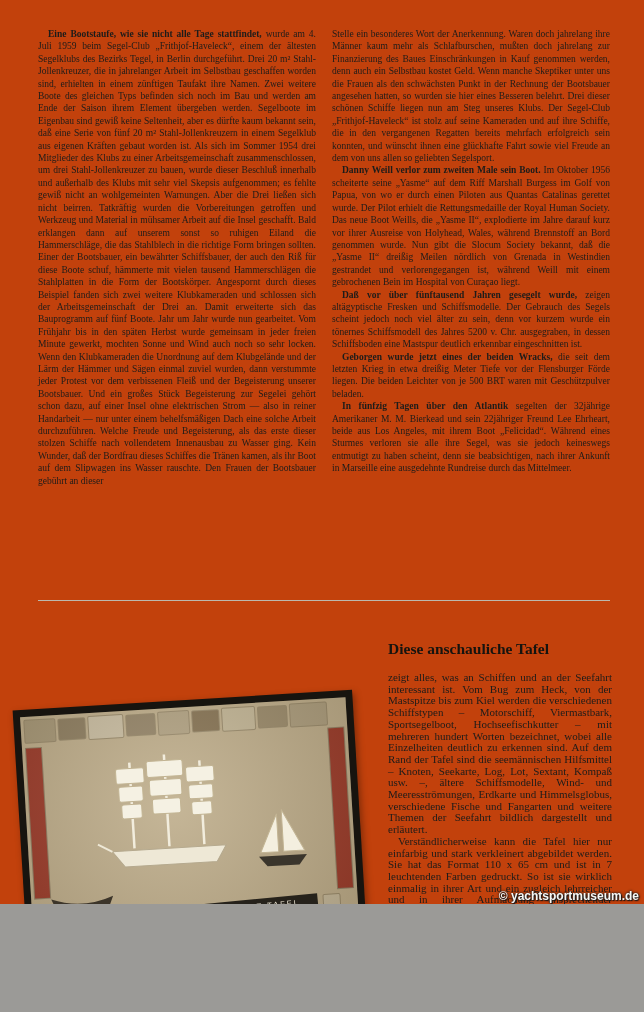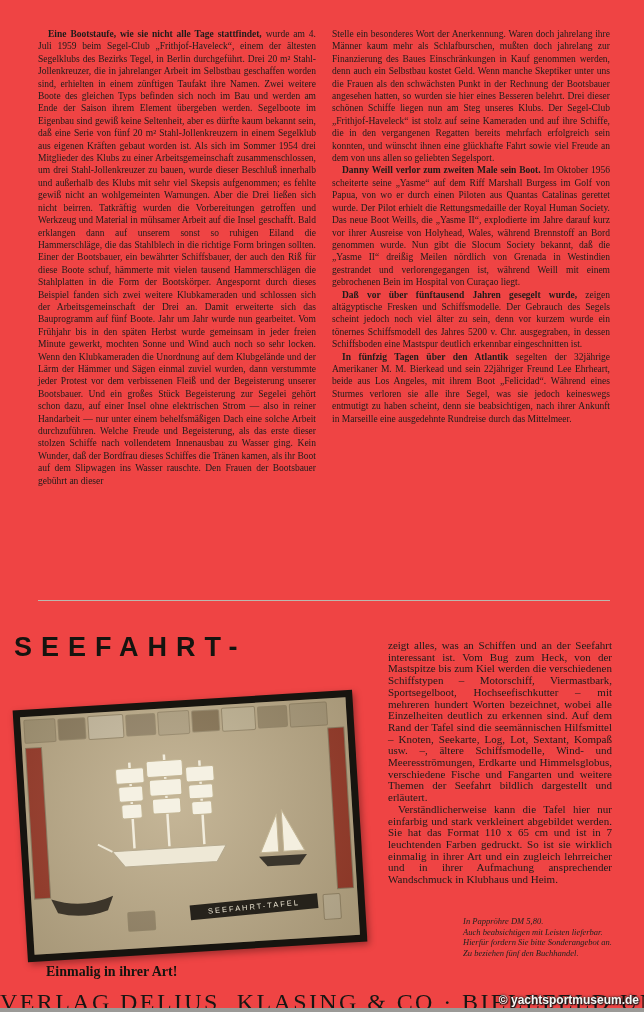--- a/index.html
+++ b/index.html
@@ -1,16 +1,16 @@
 <!DOCTYPE html>
 <html lang="de"><head>
 <meta charset="utf-8">
 <style>
   html,body{margin:0;padding:0;background:#9b9a97;}
-  .page{position:relative;width:644px;height:1008px;margin:0 auto;background:#ef4444;
+  .page{position:relative;width:644px;height:904px;margin:0 auto;background:#c2410c;
         font-family:"Liberation Serif","DejaVu Serif",serif;color:#1d1c1a;overflow:hidden;}
 
   
   .top-article{position:absolute;top:28px;left:38px;width:572px;display:flex;gap:16px;
                font-size:9.5px;line-height:12.4px;text-align:justify;}
   .top-article .col{width:278px;}
   .para{margin:0;}
   .para.indent{text-indent:10px;}
   .para strong{font-weight:bold;}
 
@@ -59,28 +59,28 @@
 <div class="page">
 
   <section class="top-article">
     <div class="col">
       <p class="para indent"><strong>Eine Bootstaufe, wie sie nicht alle Tage stattfindet,</strong><span> wurde am 4. Juli 1959 beim Segel-Club „Frithjof-Haveleck“, einem der ältesten Segelklubs des Bezirks Tegel, in Berlin durchgeführt. Drei 20 m² Stahl-Jollenkreuzer, die in jahrelanger Arbeit im Selbstbau geschaffen worden sind, erhielten in einem zünftigen Taufakt ihre Namen. Zwei weitere Boote des gleichen Typs befinden sich noch im Bau und werden am Ende der Saison ihrem Element übergeben werden. Segelboote im Eigenbau sind gewiß keine Seltenheit, aber es dürfte kaum bekannt sein, daß eine Serie von fünf 20 m² Stahl-Jollenkreuzern in einem Segelklub aus eigenen Kräften gebaut worden ist. Als sich im Sommer 1954 drei Mitglieder des Klubs zu einer Arbeitsgemeinschaft zusammenschlossen, um drei Stahl-Jollenkreuzer zu bauen, wurde dieser Beschluß innerhalb und außerhalb des Klubs mit sehr viel Skepsis aufgenommen; es fehlte gewiß nicht an wohlgemeinten Warnungen. Aber die Drei ließen sich nicht beirren. Tatkräftig wurden die Vorbereitungen getroffen und Werkzeug und Material in mühsamer Arbeit auf die Insel geschafft. Bald erklangen dann auf unserem sonst so ruhigen Eiland die Hammerschläge, die das Stahlblech in die richtige Form bringen sollten. Einer der Bootsbauer, ein bewährter Schiffsbauer, der auch den Riß für diese Boote schuf, hämmerte mit vielen tausend Hammerschlägen die Stahlplatten in die Form der Bootskörper. Angespornt durch dieses Beispiel fanden sich zwei weitere Klubkameraden und schlossen sich der Arbeitsgemeinschaft der Drei an. Damit erweiterte sich das Bauprogramm auf fünf Boote. Jahr um Jahr wurde nun gearbeitet. Vom Frühjahr bis in den späten Herbst wurde gemeinsam in jeder freien Minute gewerkt, mochten Sonne und Wind auch noch so sehr locken. Wenn den Klubkameraden die Unordnung auf dem Klubgelände und der Lärm der Hämmer und Sägen einmal zuviel wurden, dann verstummte jeder Protest vor dem verbissenen Fleiß und der Begeisterung unserer Bootsbauer. Und ein großes Stück Begeisterung zur Segelei gehört schon dazu, auf einer Insel ohne elektrischen Strom — also in reiner Handarbeit — nur unter einem behelfsmäßigen Dach eine solche Arbeit durchzuführen. Welche Freude und Begeisterung, als das erste dieser stolzen Schiffe nach vollendetem Innenausbau zu Wasser ging. Kein Wunder, daß der Bordfrau dieses Schiffes die Tränen kamen, als ihr Boot auf dem Slipwagen ins Wasser rauschte. Den Frauen der Bootsbauer gebührt an dieser</span></p>
     </div>
     <div class="col">
       <p class="para"><span>Stelle ein besonderes Wort der Anerkennung. Waren doch jahrelang ihre Männer kaum mehr als Schlafburschen, mußten doch jahrelang zur Finanzierung des Baues Einschränkungen in Kauf genommen werden, denn auch ein Selbstbau kostet Geld. Wenn manche Skeptiker unter uns die Frauen als den schwächsten Punkt in der Rechnung der Bootsbauer angesehen hatten, so wurden sie hier eines Besseren belehrt. Drei dieser schönen Schiffe liegen nun am Steg unseres Klubs. Der Segel-Club „Frithjof-Haveleck“ ist stolz auf seine Kameraden und auf ihre Schiffe, die in den vergangenen Regatten bereits mehrfach erfolgreich sein konnten, und wünscht ihnen eine glückhafte Fahrt sowie viel Freude an dem von uns allen so geliebten Segelsport.</span></p>
       <p class="para indent"><strong>Danny Weill verlor zum zweiten Male sein Boot.</strong><span> Im Oktober 1956 scheiterte seine „Yasme“ auf dem Riff Marshall Burgess im Golf von Papua, von wo er durch einen Piloten aus Quantas Catalinas gerettet wurde. Der Pilot erhielt die Rettungsmedaille der Royal Human Society. Das neue Boot Weills, die „Yasme II“, explodierte im Jahre darauf kurz vor ihrer Ausreise von Holyhead, Wales, während Brennstoff an Bord genommen wurde. Nun gibt die Slocum Society bekannt, daß die „Yasme II“ dreißig Meilen nördlich von Grenada in Westindien gestrandet und verlorengegangen ist, während Weill mit einem gebrochenen Bein im Hospital von Curaçao liegt.</span></p>
       <p class="para indent"><strong>Daß vor über fünftausend Jahren gesegelt wurde,</strong><span> zeigen altägyptische Fresken und Schiffsmodelle. Der Gebrauch des Segels scheint jedoch noch viel älter zu sein, denn vor kurzem wurde ein tönernes Schiffsmodell des Jahres 5200 v. Chr. ausgegraben, in dessen Schiffsboden eine Mastspur deutlich erkennbar eingeschnitten ist.</span></p>
+      <p class="para indent"><strong>Geborgen wurde jetzt eines der beiden Wracks,</strong><span> die seit dem letzten Krieg in etwa dreißig Meter Tiefe vor der Flensburger Förde liegen. Die beiden Leichter von je 500 BRT waren mit Geschützpulver beladen.</span></p>
       <p class="para indent"><strong>In fünfzig Tagen über den Atlantik</strong><span> segelten der 32jährige Amerikaner M. M. Bierkead und sein 22jähriger Freund Lee Ehrheart, beide aus Los Angeles, mit ihrem Boot „Felicidad“. Während eines Sturmes verloren sie alle ihre Segel, was sie jedoch keineswegs entmutigt zu haben scheint, denn sie beabsichtigen, nach ihrer Ankunft in Marseille eine ausgedehnte Rundreise durch das Mittelmeer.</span></p>
     </div>
   </section>
 
   <div class="rule"></div>
 
   <div class="promo-title">
-    <div>SEEFAHRT-</div>
   </div>
 
   <figure class="photo">
     <div class="board">
 
       <div class="tile" style="left:4px;top:4px;width:30px;height:22px;background:#a79878;"></div>
       <div class="tile" style="left:38px;top:5px;width:26px;height:20px;background:#8e7e61;"></div>
       <div class="tile" style="left:68px;top:4px;width:34px;height:22px;background:#c9bda2;"></div>
       <div class="tile" style="left:106px;top:5px;width:28px;height:20px;background:#958569;"></div>
       <div class="tile" style="left:138px;top:4px;width:30px;height:22px;background:#b2a384;"></div>
@@ -126,20 +126,21 @@
 
       <div class="banner">
           <span>SEEFAHRT-TAFEL</span>
         </div>
     </div>
   </figure>
 
   <div class="tagline">Einmalig in ihrer Art!</div>
 
   <div class="promo-right">
+    <h2>Diese anschauliche Tafel</h2>
     <p>zeigt alles, was an Schiffen und an der Seefahrt interessant ist. Vom Bug zum Heck, von der Mastspitze bis zum Kiel werden die verschiedenen Schiffstypen – Motorschiff, Viermastbark, Sportsegelboot, Hochseefischkutter – mit mehreren hundert Worten bezeichnet, wobei alle Einzelheiten deutlich zu erkennen sind. Auf dem Rand der Tafel sind die seemännischen Hilfsmittel – Knoten, Seekarte, Log, Lot, Sextant, Kompaß usw. –, ältere Schiffsmodelle, Wind- und Meeresströmungen, Erdkarte und Himmelsglobus, verschiedene Fische und Fangarten und weitere Themen der Seefahrt bildlich dargestellt und erläutert.</p>
     <p class="indent">Verständlicherweise kann die Tafel hier nur einfarbig und stark verkleinert abgebildet werden. Sie hat das Format 110 x 65 cm und ist in 7 leuchtenden Farben gedruckt. So ist sie wirklich einmalig in ihrer Art und ein zugleich lehrreicher und in ihrer Aufmachung ansprechender Wandschmuck in Klubhaus und Heim.</p>
   </div>
 
   <div class="order-info">
     <div>In Pappröhre DM 5,80.</div>
     <div>Auch beabsichtigen mit Leisten lieferbar.</div>
     <div>Hierfür fordern Sie bitte Sonderangebot an.</div>
     <div>Zu beziehen fünf den Buchhandel.</div>
   </div>

